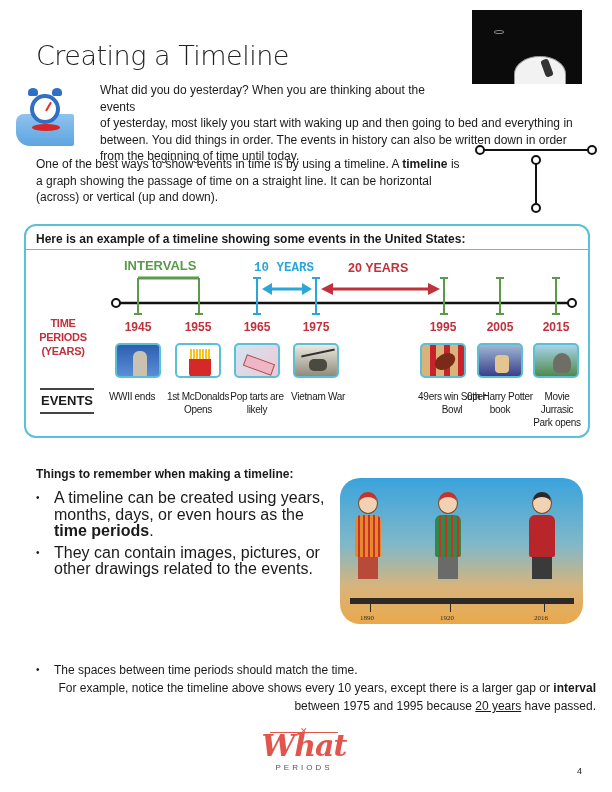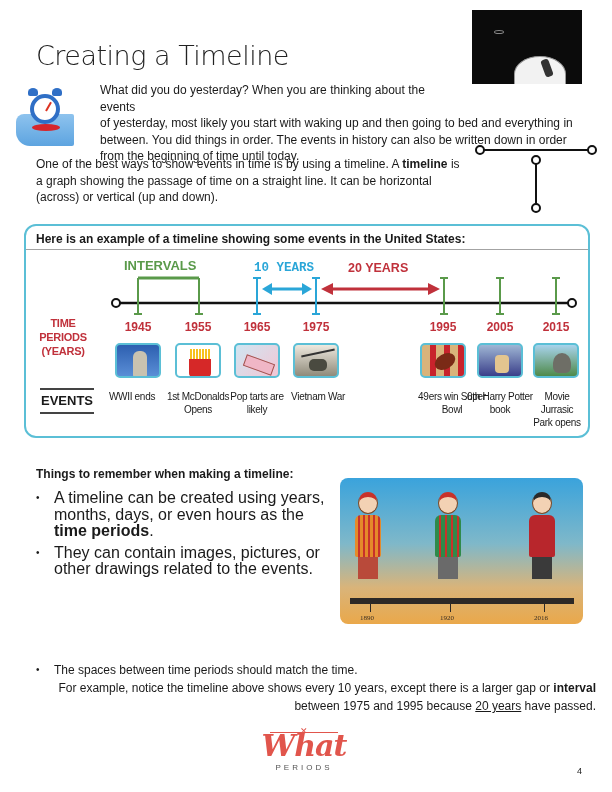--- a/index.html
+++ b/index.html
@@ -46,21 +46,21 @@
   .remember-head { left: 36px; top: 467px; font-size: 12px; font-weight: bold; }
   .bullets { left: 36px; top: 490px; width: 300px; font-size: 16px; line-height: 16.5px; }
   .bullet { position: relative; padding-left: 18px; margin-bottom: 5px; }
   .bullet::before { content: "•"; position: absolute; left: 0; top: 0; font-size: 10px; }
   .bullet-last { left: 36px; top: 661px; width: 560px; font-size: 12px; line-height: 18px; }
   .bullet-last .first { position: relative; padding-left: 18px; display: block; }
   .bullet-last .first::before { content: "•"; position: absolute; left: 0; font-size: 10px; }
   .bullet-last .rest { padding-left: 18px; display: block; text-align: right; }
   .u { text-decoration: underline; }
 
-  .people-img { left: 340px; top: 478px; width: 243px; height: 146px; border-radius: 8px; background: linear-gradient(#3aa3dc 0%, #7fb8c9 45%, #d9b47a 75%, #eaa84a 100%); overflow: hidden; }
+  .people-img { left: 340px; top: 478px; width: 243px; height: 146px; border-radius: 20px; background: linear-gradient(#3aa3dc 0%, #7fb8c9 45%, #d9b47a 75%, #eaa84a 100%); overflow: hidden; }
   .people-img .bar { position: absolute; left: 10px; top: 120px; width: 224px; height: 6px; background: #2d2926; }
   .people-img .tick { position: absolute; top: 126px; width: 1px; height: 8px; background: #2d2926; }
   .people-img .py { position: absolute; top: 136px; font-size: 7px; font-family: "Liberation Serif", serif; color: #3a2e22; }
   .person { position: absolute; width: 28px; }
   .person .head { width: 20px; height: 22px; border-radius: 50%; background: #f3d2b4; margin: 0 auto; border: 1px solid #7a4a2a; }
   .person .body { width: 26px; height: 42px; margin: 1px auto 0; border-radius: 6px 6px 2px 2px; }
   .person .legs { width: 20px; height: 22px; margin: 0 auto; }
 
   .logo { left: 256px; top: 730px; width: 96px; height: 52px; text-align: center; }
   .logo .script { font-family: "DejaVu Serif", serif; font-style: italic; font-weight: bold; font-size: 30px; color: #e1554c; line-height: 32px; letter-spacing: -1px; }

